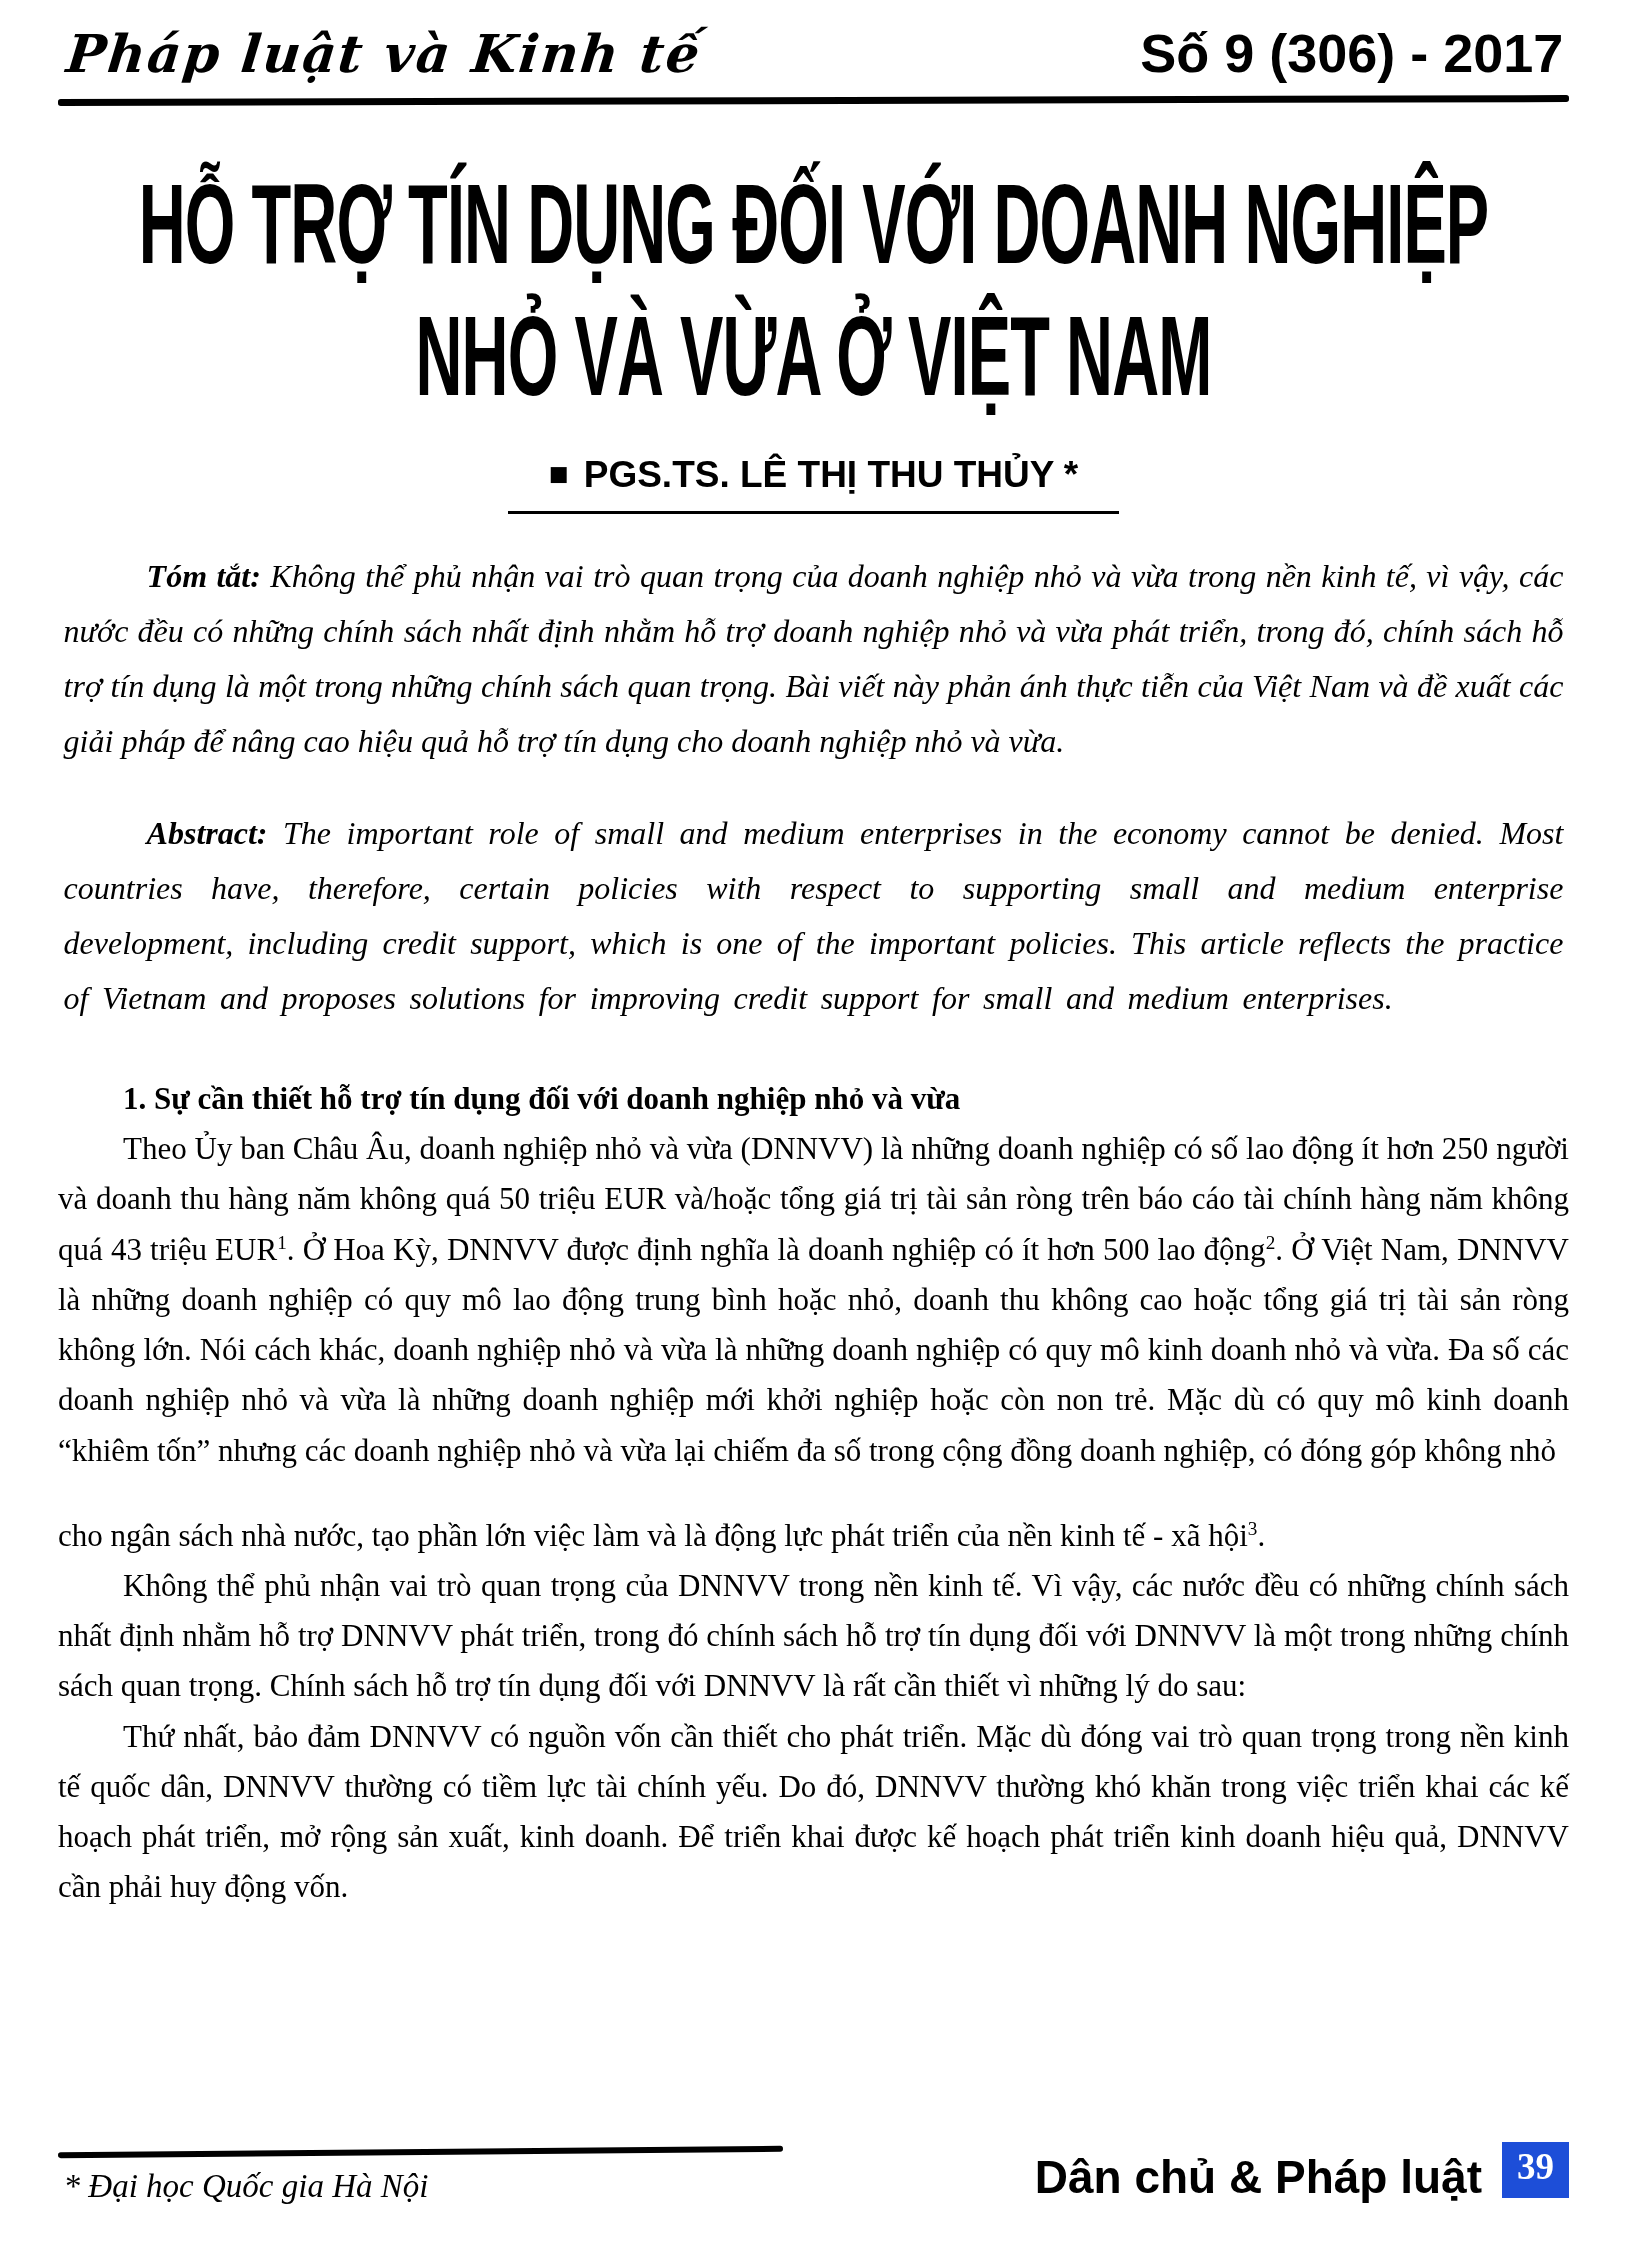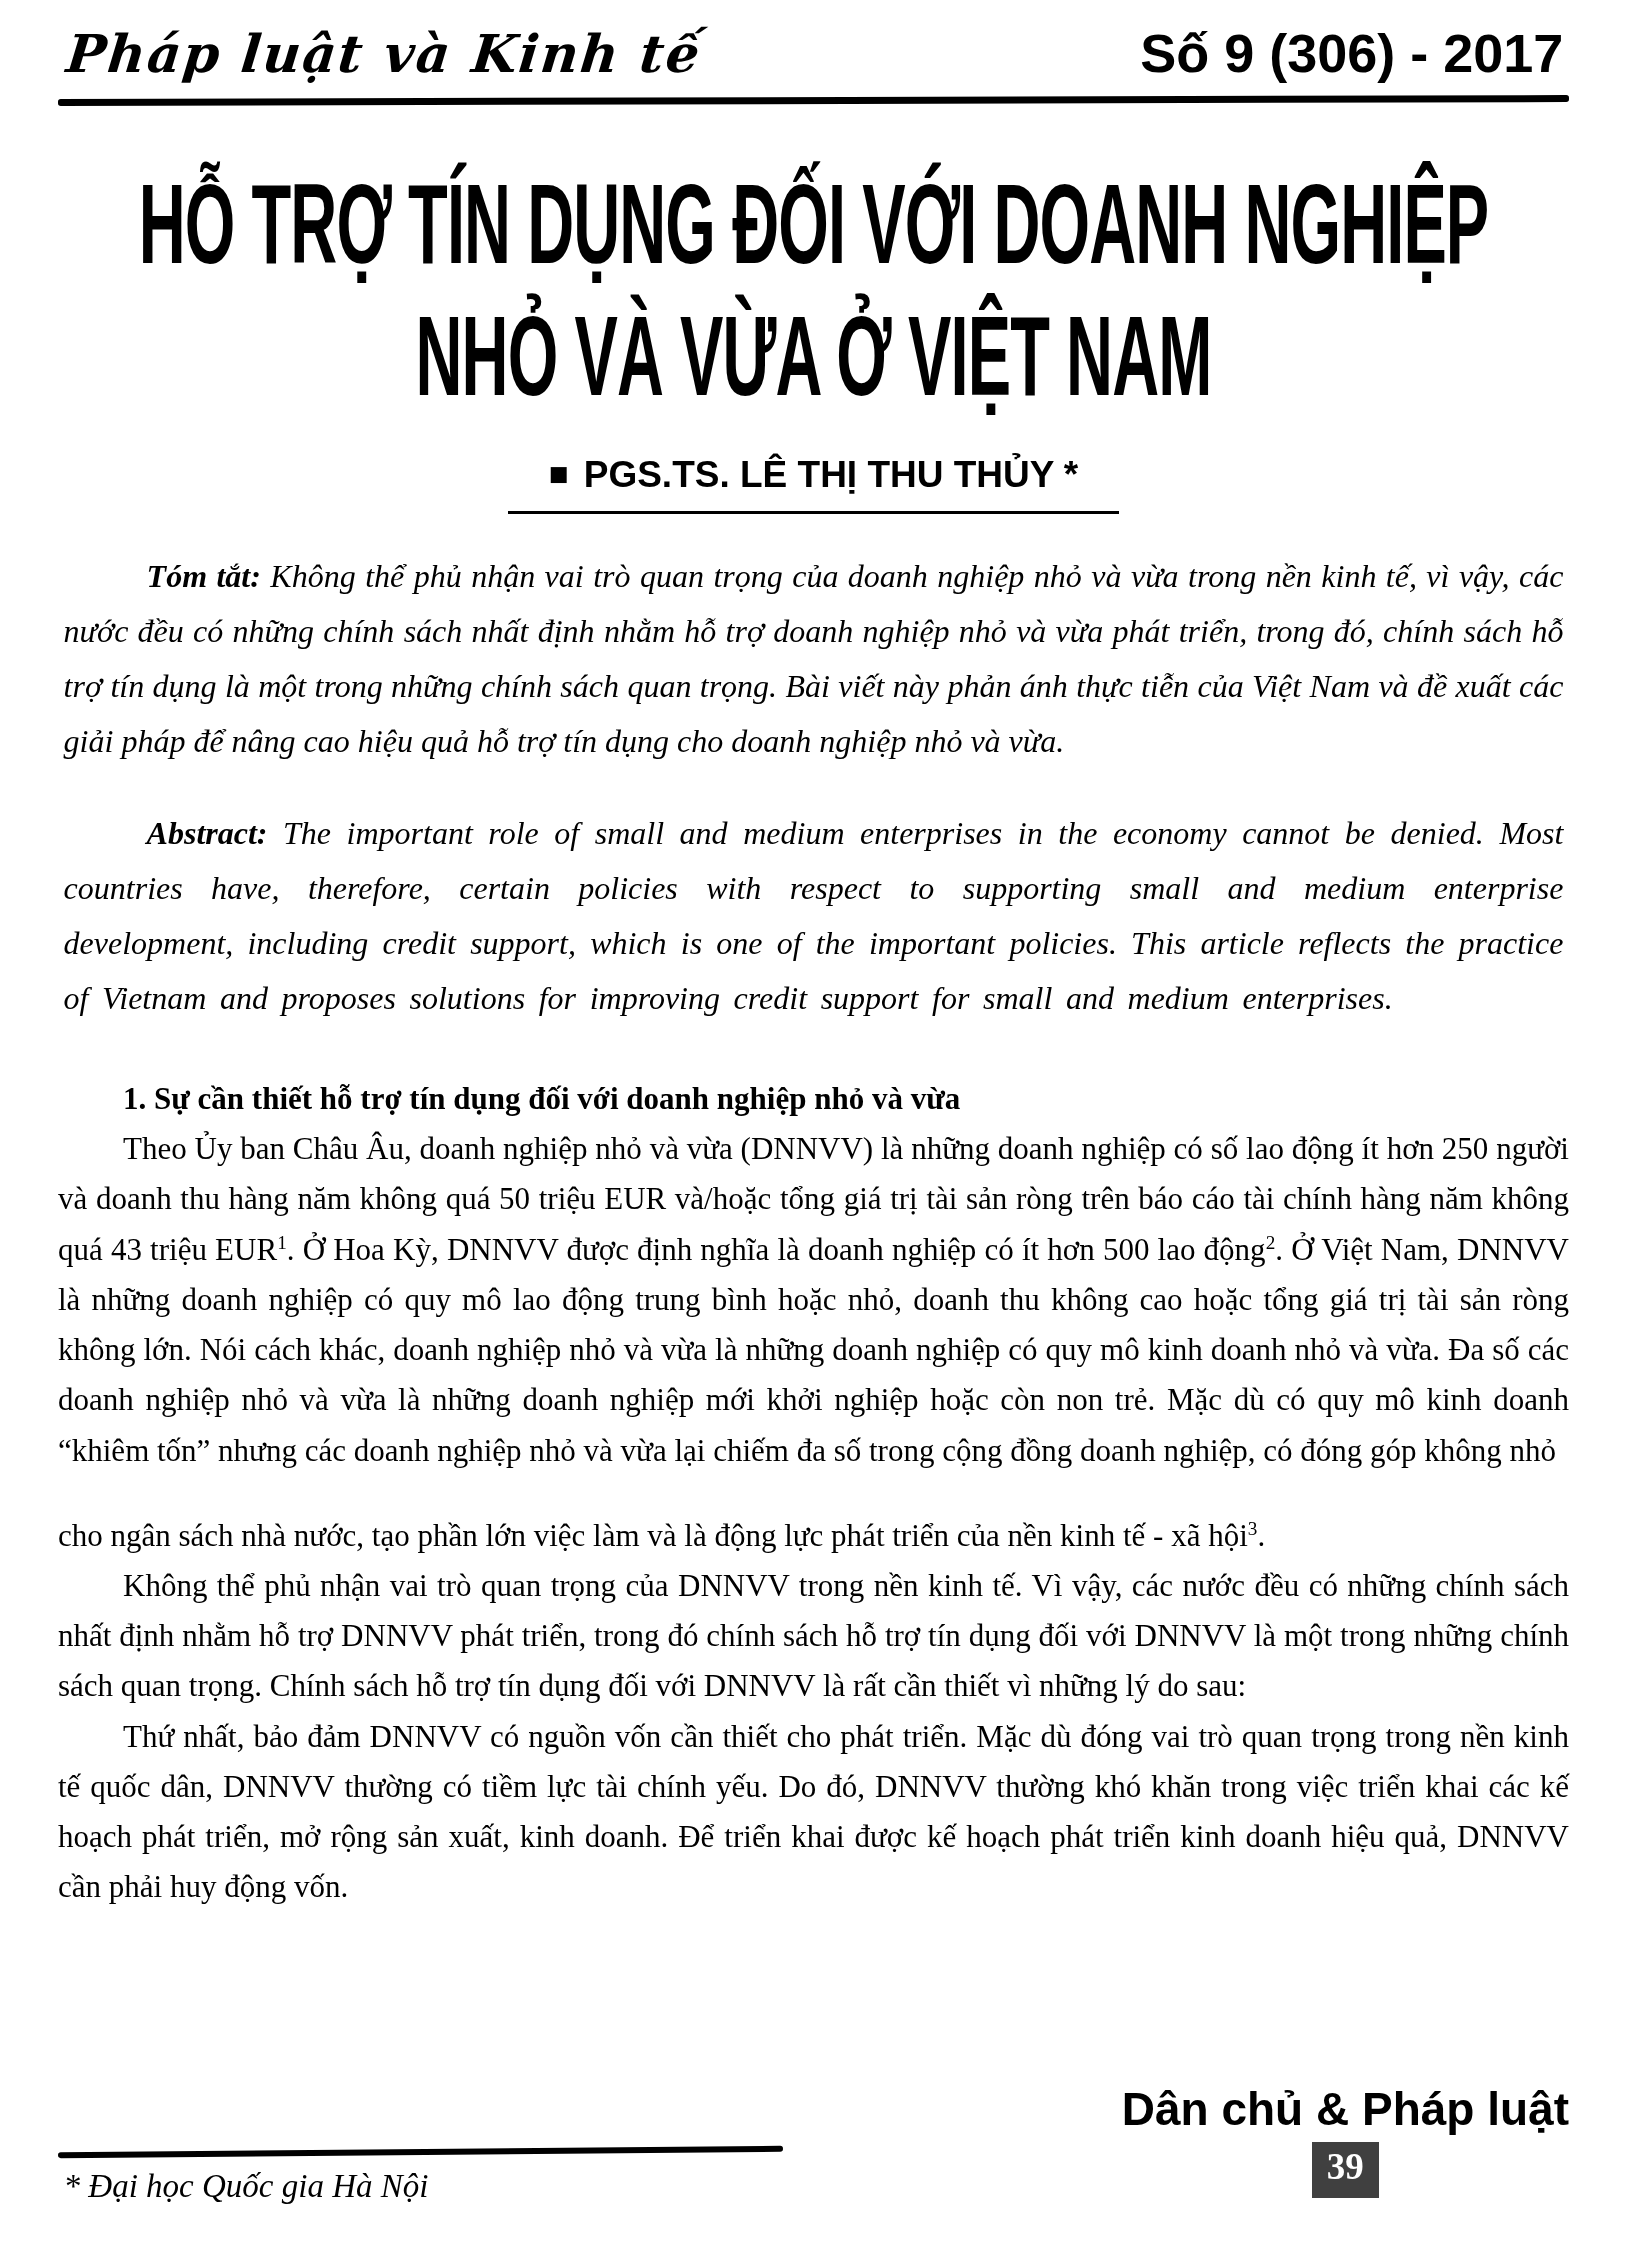--- a/index.html
+++ b/index.html
@@ -135,31 +135,30 @@
   }
   .footnote-text {
     font-style: italic;
     font-size: 33px;
     margin-top: 13px;
     padding-left: 5.6px;
   }
   .footer-brand {
     display: flex;
     align-items: center;
-    gap: 13px;
-    flex-direction: column;
+    gap: 20px;
   }
   .journal-name {
     font-family: "Liberation Sans", sans-serif;
     font-weight: bold;
     font-size: 46px;
     letter-spacing: 0px;
   }
   .page-badge {
-    background: #404040;
+    background: #1d4ed8;
     color: #fff;
     font-family: "Liberation Serif", serif;
     font-weight: bold;
     font-size: 37px;
     padding: 3.7px 15px 9.3px 15px;
     position: relative;
     top: -7.4px;
   }
 </style>
 </head>

